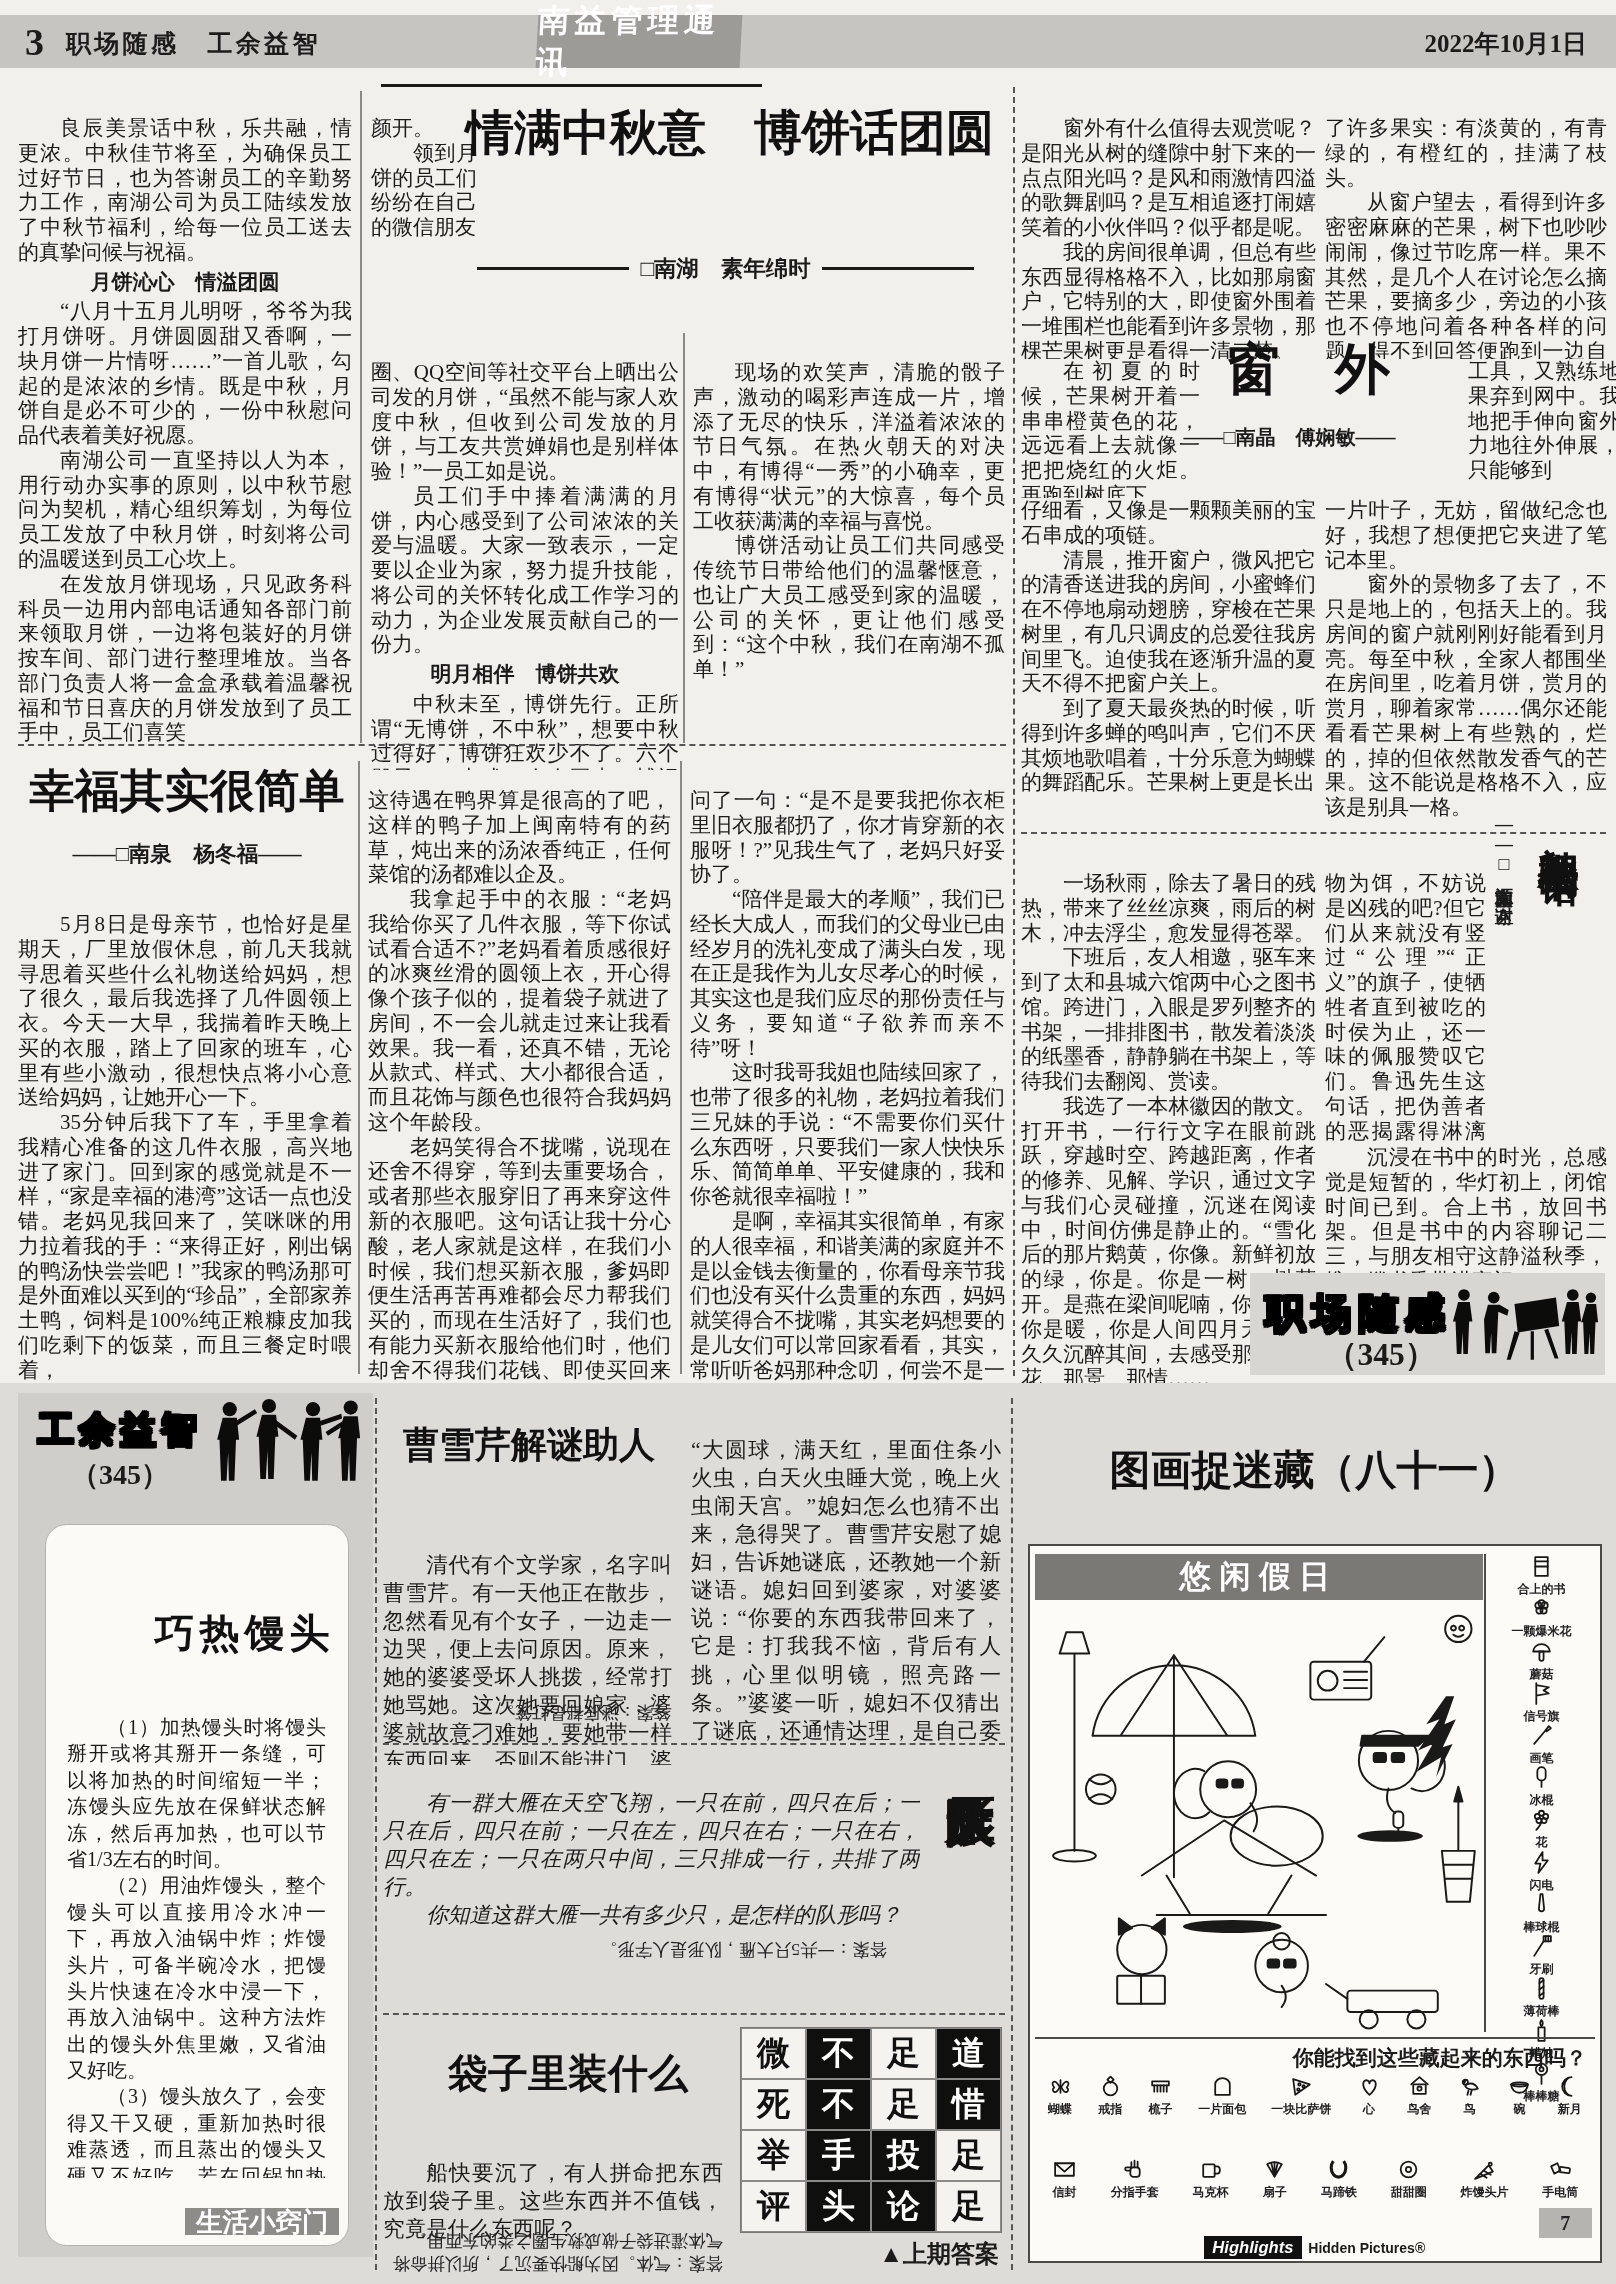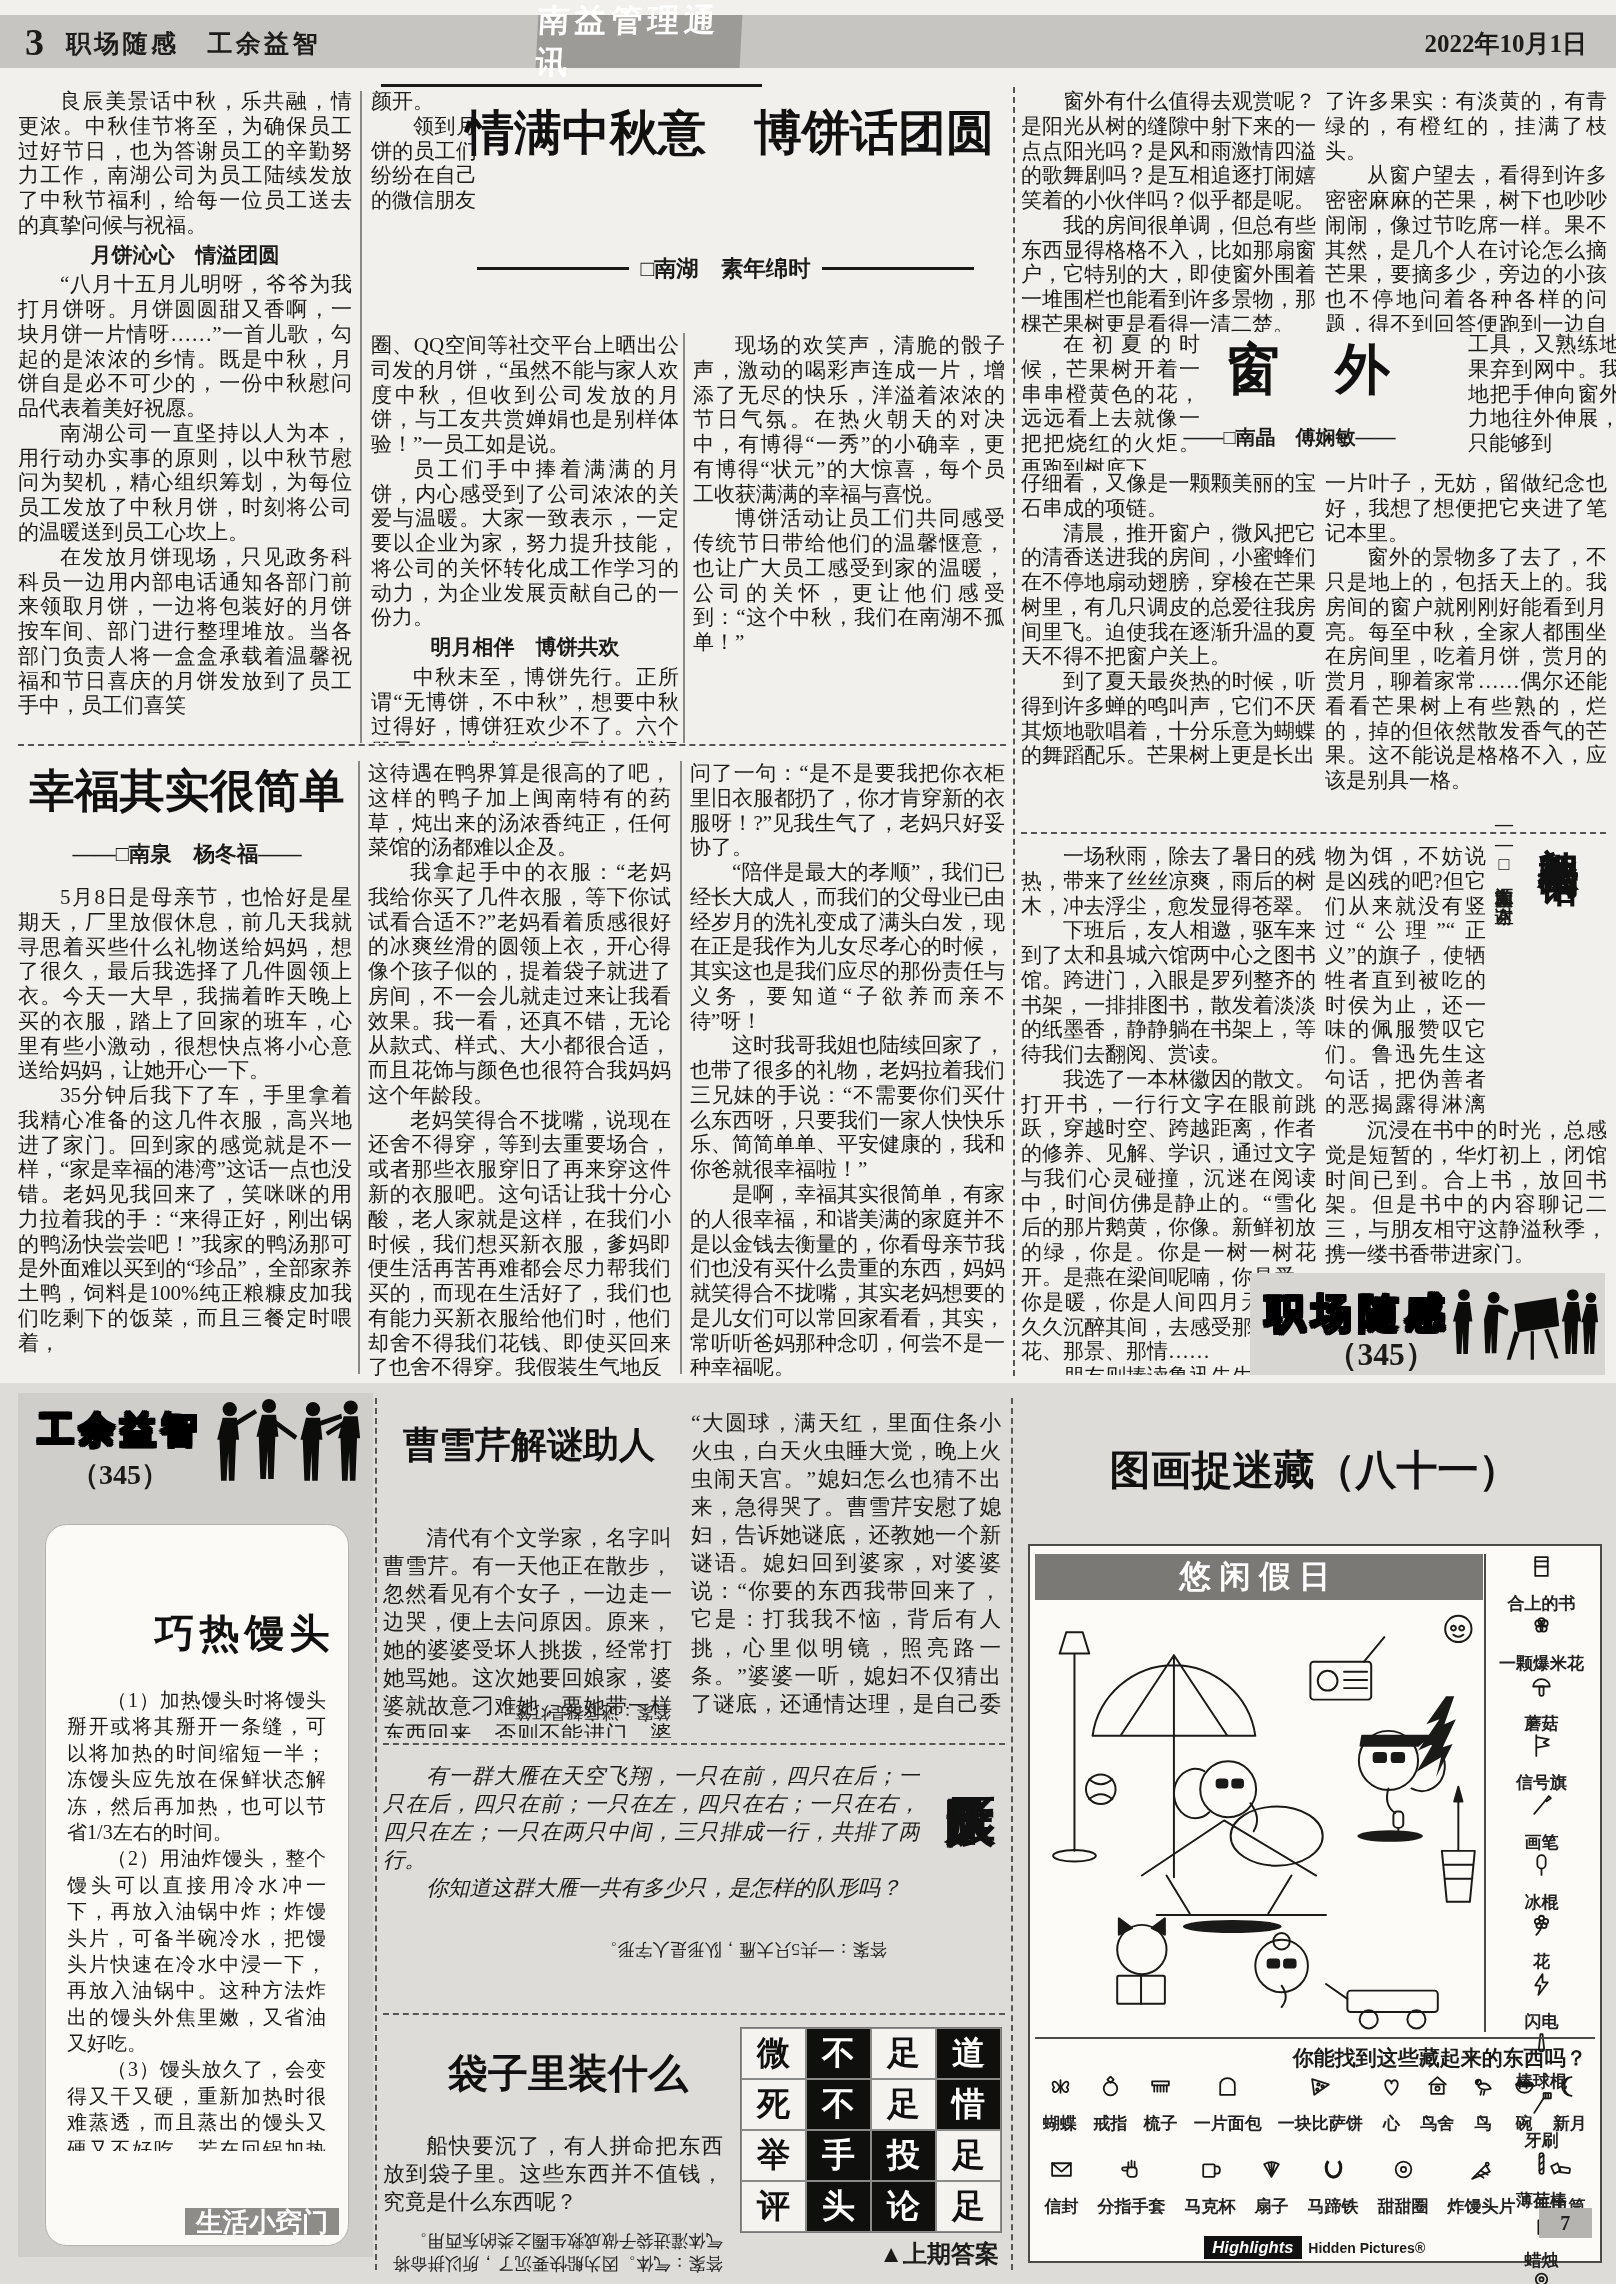--- a/index.html
+++ b/index.html
@@ -7,21 +7,21 @@
         font-family:"Liberation Serif","DejaVu Serif",serif;color:#1b1b19;overflow:hidden;}
   .abs{position:absolute;}
   
   .band{background:#c6c5c2;}
   .pageno{font-size:38px;font-weight:bold;}
   .secs{font-size:25px;font-weight:bold;letter-spacing:3.3px;}
   .masthead{background:#9c9b98;color:#fff;display:flex;align-items:center;justify-content:center;
             font-size:31.5px;font-weight:bold;letter-spacing:5px;transform:skewX(-3deg);}
   .date{font-size:25px;font-weight:bold;}
   
-  .coltext{font-size:21px;line-height:1.18;text-align:justify;overflow:hidden;}
+  .coltext{font-size:21px;line-height:1.18;text-align:justify;overflow:hidden;margin-top:27px;}
   .coltext .para{margin:0;}
   .coltext .p{text-indent:2em;}
   .coltext .c{text-indent:0;}
   .coltext .h{text-align:center;font-weight:bold;text-indent:0;padding:5px 0;}
   .bt{font-size:21.6px;line-height:1.3;}
   
   .headline{font-weight:bold;color:#111;white-space:nowrap;}
   .rule{background:#1a1a18;}
   .dash-h{border-top:2.5px dashed #555;}
   .dash-v{border-left:2.5px dashed #555;}
@@ -45,21 +45,21 @@
   .wgrid{display:grid;grid-template-columns:repeat(4,65px);grid-auto-rows:51px;border:0.8px solid #777;}
   .cell{border:0.8px solid #8a8a88;display:flex;align-items:center;justify-content:center;
         font-size:33px;font-weight:bold;background:#f4f3f0;color:#111;}
   .cell.dark{background:#0f0f0d;color:#fff;}
   
   .frame{border:2.5px solid #4a4a47;background:#fcfbf8;}
   .scenebar{background:#7a7976;color:#fff;display:flex;align-items:center;justify-content:center;
             font-size:31.5px;font-weight:bold;letter-spacing:8.3px;font-family:"Liberation Sans","DejaVu Sans",sans-serif;}
   .hp-item{display:flex;flex-direction:column;align-items:center;justify-content:flex-start;}
   .hp-icon svg{display:block;}
-  .hp-label{font-size:17px;font-weight:bold;color:#222;text-align:center;line-height:1.1;margin-top:16px;}
+  .hp-label{font-size:12px;font-weight:bold;color:#222;text-align:center;line-height:1.1;margin-top:4px;}
   .sidecol{display:flex;flex-direction:column;align-items:center;justify-content:space-around;border-left:2.5px solid #4a4a47;}
   .striprow{display:flex;justify-content:space-around;align-items:flex-start;}
   .findcap{font-size:21px;font-weight:bold;text-align:right;}
   .brand{background:#111;color:#fff;font-style:italic;font-weight:bold;font-size:16.6px;padding:1.7px 8.3px;
          font-family:"Liberation Sans","DejaVu Sans",sans-serif;}
   .brand2{font-size:14px;font-weight:bold;font-family:"Liberation Sans","DejaVu Sans",sans-serif;}
   .pnum{background:#b5b4b1;color:#222;display:flex;align-items:center;justify-content:center;font-size:20px;font-weight:bold;}
 </style>
 </head>
 <body>

